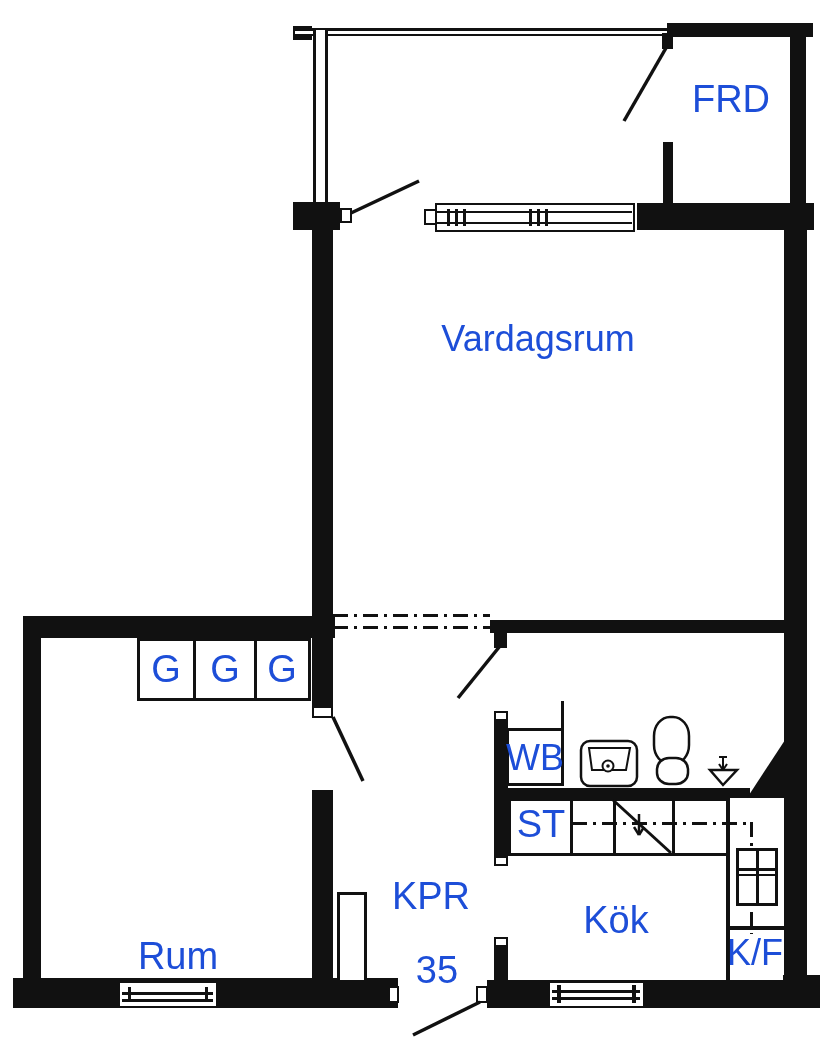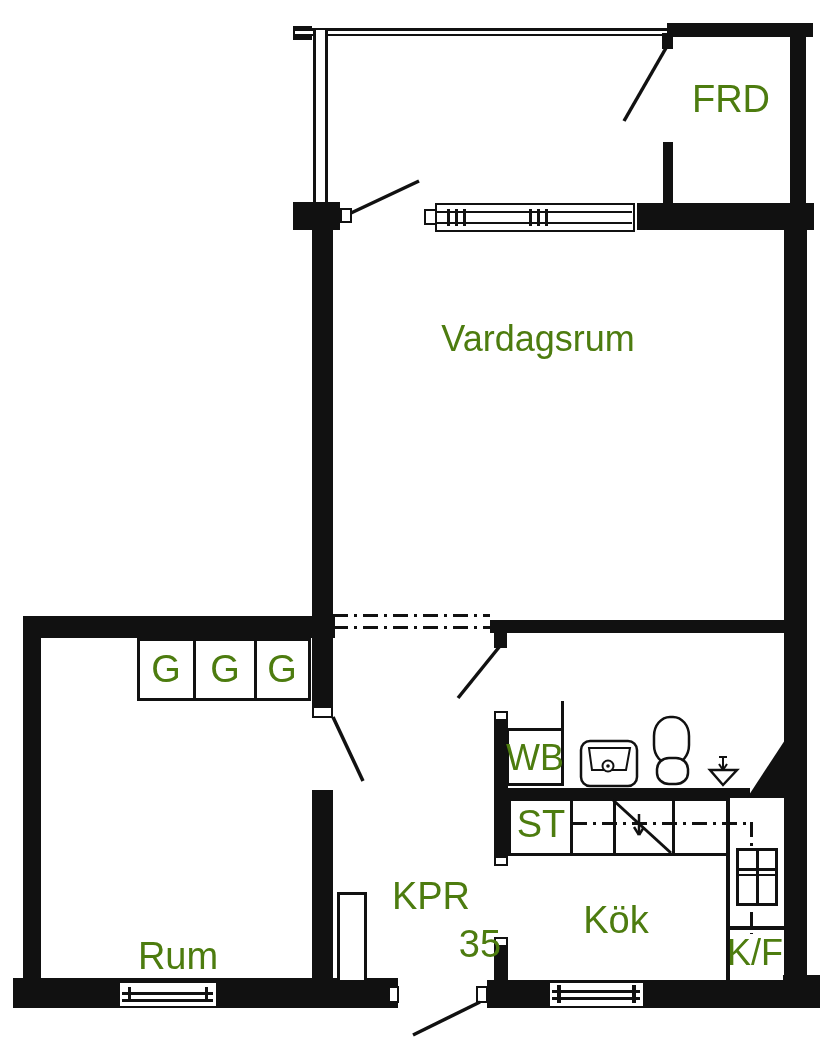--- a/index.html
+++ b/index.html
@@ -7,21 +7,21 @@
         font-family:"Liberation Sans",sans-serif;color:#111;}
   .wall{position:absolute;background:#111;}
   .thinbox{position:absolute;background:#fff;}
   .post{position:absolute;background:#fff;border:2px solid #111;box-sizing:border-box;}
   .hline{position:absolute;background:#111;}
   .vline{position:absolute;background:#111;}
   .dashdot-h{position:absolute;background:repeating-linear-gradient(to right,#111 0 15px,transparent 15px 21px,#111 21px 24px,transparent 24px 30px);}
   .dashdot-v{position:absolute;background:repeating-linear-gradient(to bottom,#111 0 15px,transparent 15px 21px,#111 21px 24px,transparent 24px 30px);}
   .box{position:absolute;background:#fff;border:3px solid #111;box-sizing:border-box;}
   .win{position:absolute;background:#fff;border:2.5px solid #111;box-sizing:border-box;}
-  .label{position:absolute;transform:translate(-50%,-50%);font-size:38px;line-height:1;white-space:nowrap;color:#4d7c0f;}
+  .label{position:absolute;transform:translate(-50%,-50%);font-size:38px;line-height:1;white-space:nowrap;color:#1d4ed8;}
   .label.sm{font-size:36px;}
   svg.layer{position:absolute;left:0;top:0;}
 </style>
 </head>
 <body>
 
 <div id="plan">
 
   <div class="wall" style="left:293px;top:26px;width:19px;height:14px;"></div>
   <div class="thinbox" style="left:295px;top:28px;width:372px;height:8px;border-top:3px solid #111;border-bottom:2px solid #111;box-sizing:border-box;"></div>
@@ -152,17 +152,17 @@
 
   <div class="label" style="left:731px;top:99px;">FRD</div>
   <div class="label sm" style="left:538px;top:339px;">Vardagsrum</div>
   <div class="label" style="left:166px;top:669px;">G</div>
   <div class="label" style="left:225px;top:669px;">G</div>
   <div class="label" style="left:282px;top:669px;">G</div>
   <div class="label sm" style="left:535px;top:758px;">WB</div>
   <div class="label" style="left:541px;top:824px;">ST</div>
   <div class="label" style="left:178px;top:956px;">Rum</div>
   <div class="label" style="left:431px;top:896px;">KPR</div>
-  <div class="label" style="left:437px;top:944px;margin-left:43px;">35</div>
+  <div class="label" style="left:437px;top:970px;">35</div>
   <div class="label" style="left:616px;top:920px;">Kök</div>
   <div class="label sm" style="left:755px;top:953px;">K/F</div>
 
 </div>
 
 </body></html>

